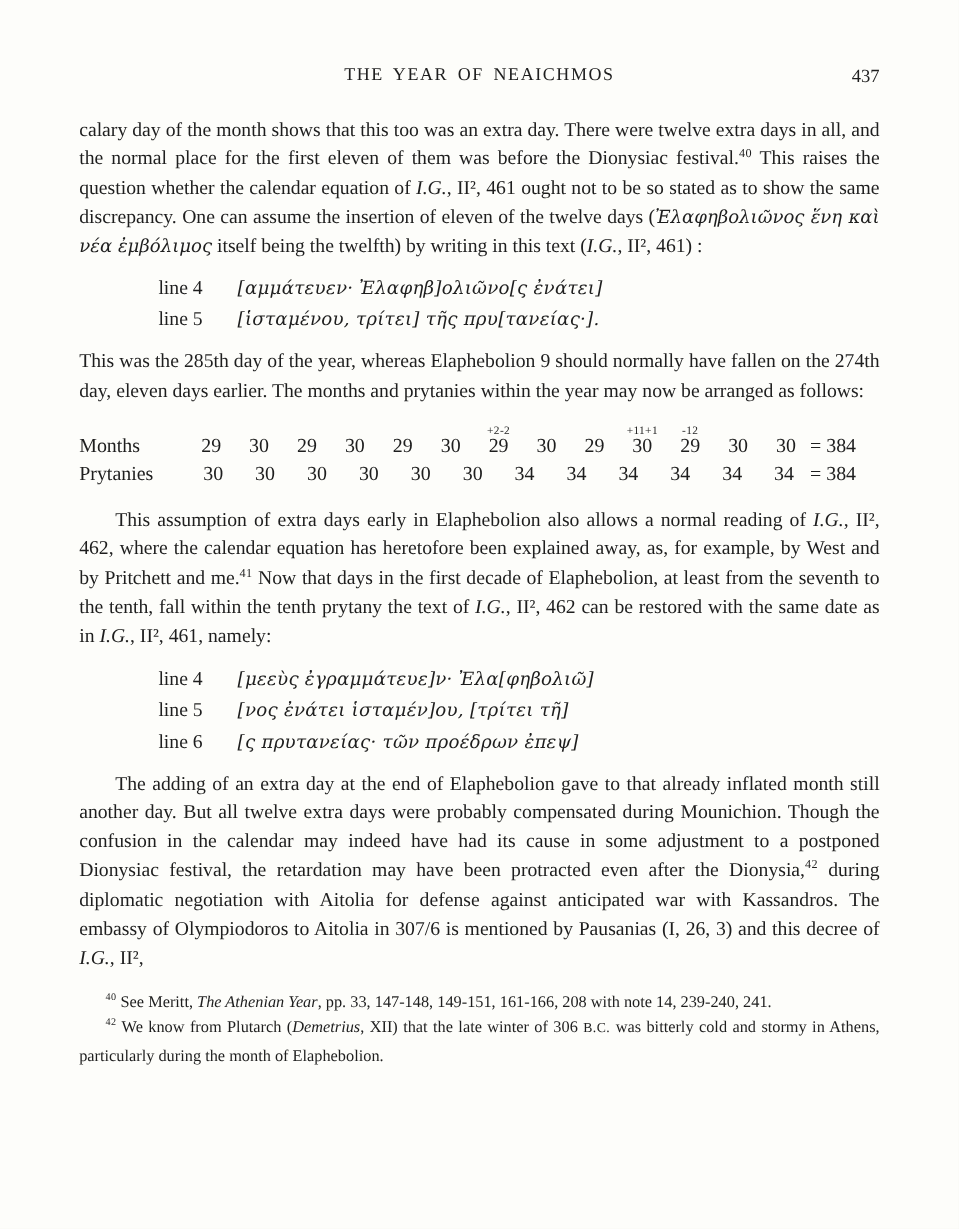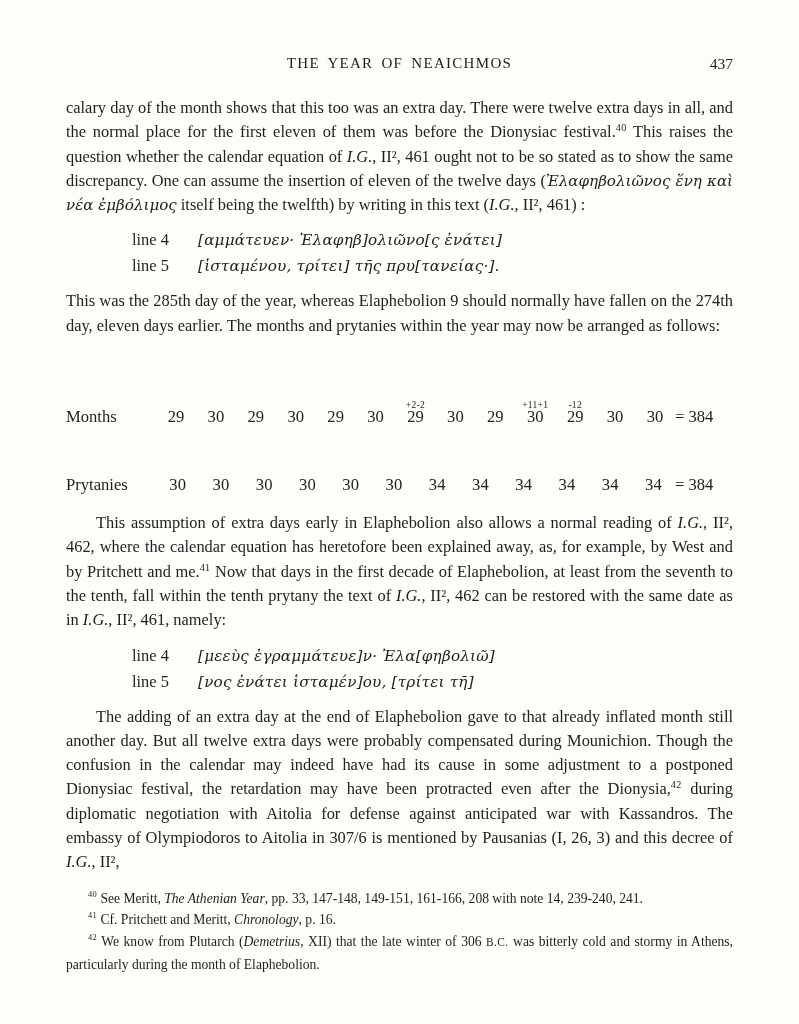--- a/index.html
+++ b/index.html
@@ -47,21 +47,21 @@
     font-family: "DejaVu Serif", serif;
     font-style: italic;
     font-size: 15.2px;
     letter-spacing: 0.2px;
   }
 
   
   .cal-table { margin: 9px 0 15px 0; }
   .cal-row { display: flex; align-items: baseline; font-size: 16.6px; line-height: 23px; }
   .cal-row.first { padding-top: 13px; }
-  .cal-label { flex: none; width: 90px; margin-top: 45px; }
+  .cal-label { flex: none; width: 90px; }
   .cal-cells { flex: 1; display: flex; }
   .cal-cell { flex: 1; text-align: center; position: relative; }
   .cal-note {
     position: absolute; left: 50%; top: -11px;
     transform: translateX(-50%);
     font-size: 9.5px; letter-spacing: 0.3px; white-space: nowrap;
   }
   .cal-total { flex: none; width: 58px; text-align: left; white-space: nowrap; }
 
   
@@ -171,25 +171,27 @@
     <section class="inscription">
 
         <div class="insc-line">
           <span class="insc-label">line 4</span><span class="insc-text">[μεεὺς ἐγραμμάτευε]ν· Ἐλα[φηβολιῶ]</span>
         </div>
 
         <div class="insc-line">
           <span class="insc-label">line 5</span><span class="insc-text">[νος ἐνάτει ἱσταμέν]ου, [τρίτει τῆ]</span>
         </div>
 
+        <div class="insc-line">
+          <span class="insc-label">line 6</span><span class="insc-text">[ς πρυτανείας· τῶν προέδρων ἐπεψ]</span>
+        </div>
 
       </section>
 
     <p class="para indent"><span>The adding of an extra day at the end of Elaphebolion gave to that already inflated month still another day.  But all twelve extra days were probably compensated during Mounichion.  Though the confusion in the calendar may indeed have had its cause in some adjustment to a postponed Dionysiac festival, the retardation may have been protracted even after the Dionysia,</span><sup>42</sup><span> during diplomatic negotiation with Aitolia for defense against anticipated war with Kassandros.  The embassy of Olympiodoros to Aitolia in 307/6 is mentioned by Pausanias (I, 26, 3) and this decree of </span><span class="s-i">I.G.</span><span>, II²,</span></p>
 
     <footer class="footnotes">
       <p class="footnote"><sup>40</sup><span> See Meritt, </span><span class="s-i">The Athenian Year</span><span>, pp. 33, 147-148, 149-151, 161-166, 208 with note 14, 239-240, 241.</span></p>
-      <p class="footnote"><sup>41</sup><span> Cf. Pritchett and Meritt, </span><span class="s-i">Chronology</span><span>, p. 16.</span></p>
       <p class="footnote"><sup>42</sup><span> We know from Plutarch (</span><span class="s-i">Demetrius</span><span>, XII) that the late winter of 306 </span><span class="s-sc">B.C.</span><span> was bitterly cold and stormy in Athens, particularly during the month of Elaphebolion.</span></p>
     </footer>
 
   </main>
 </div>
 
 </body></html>

